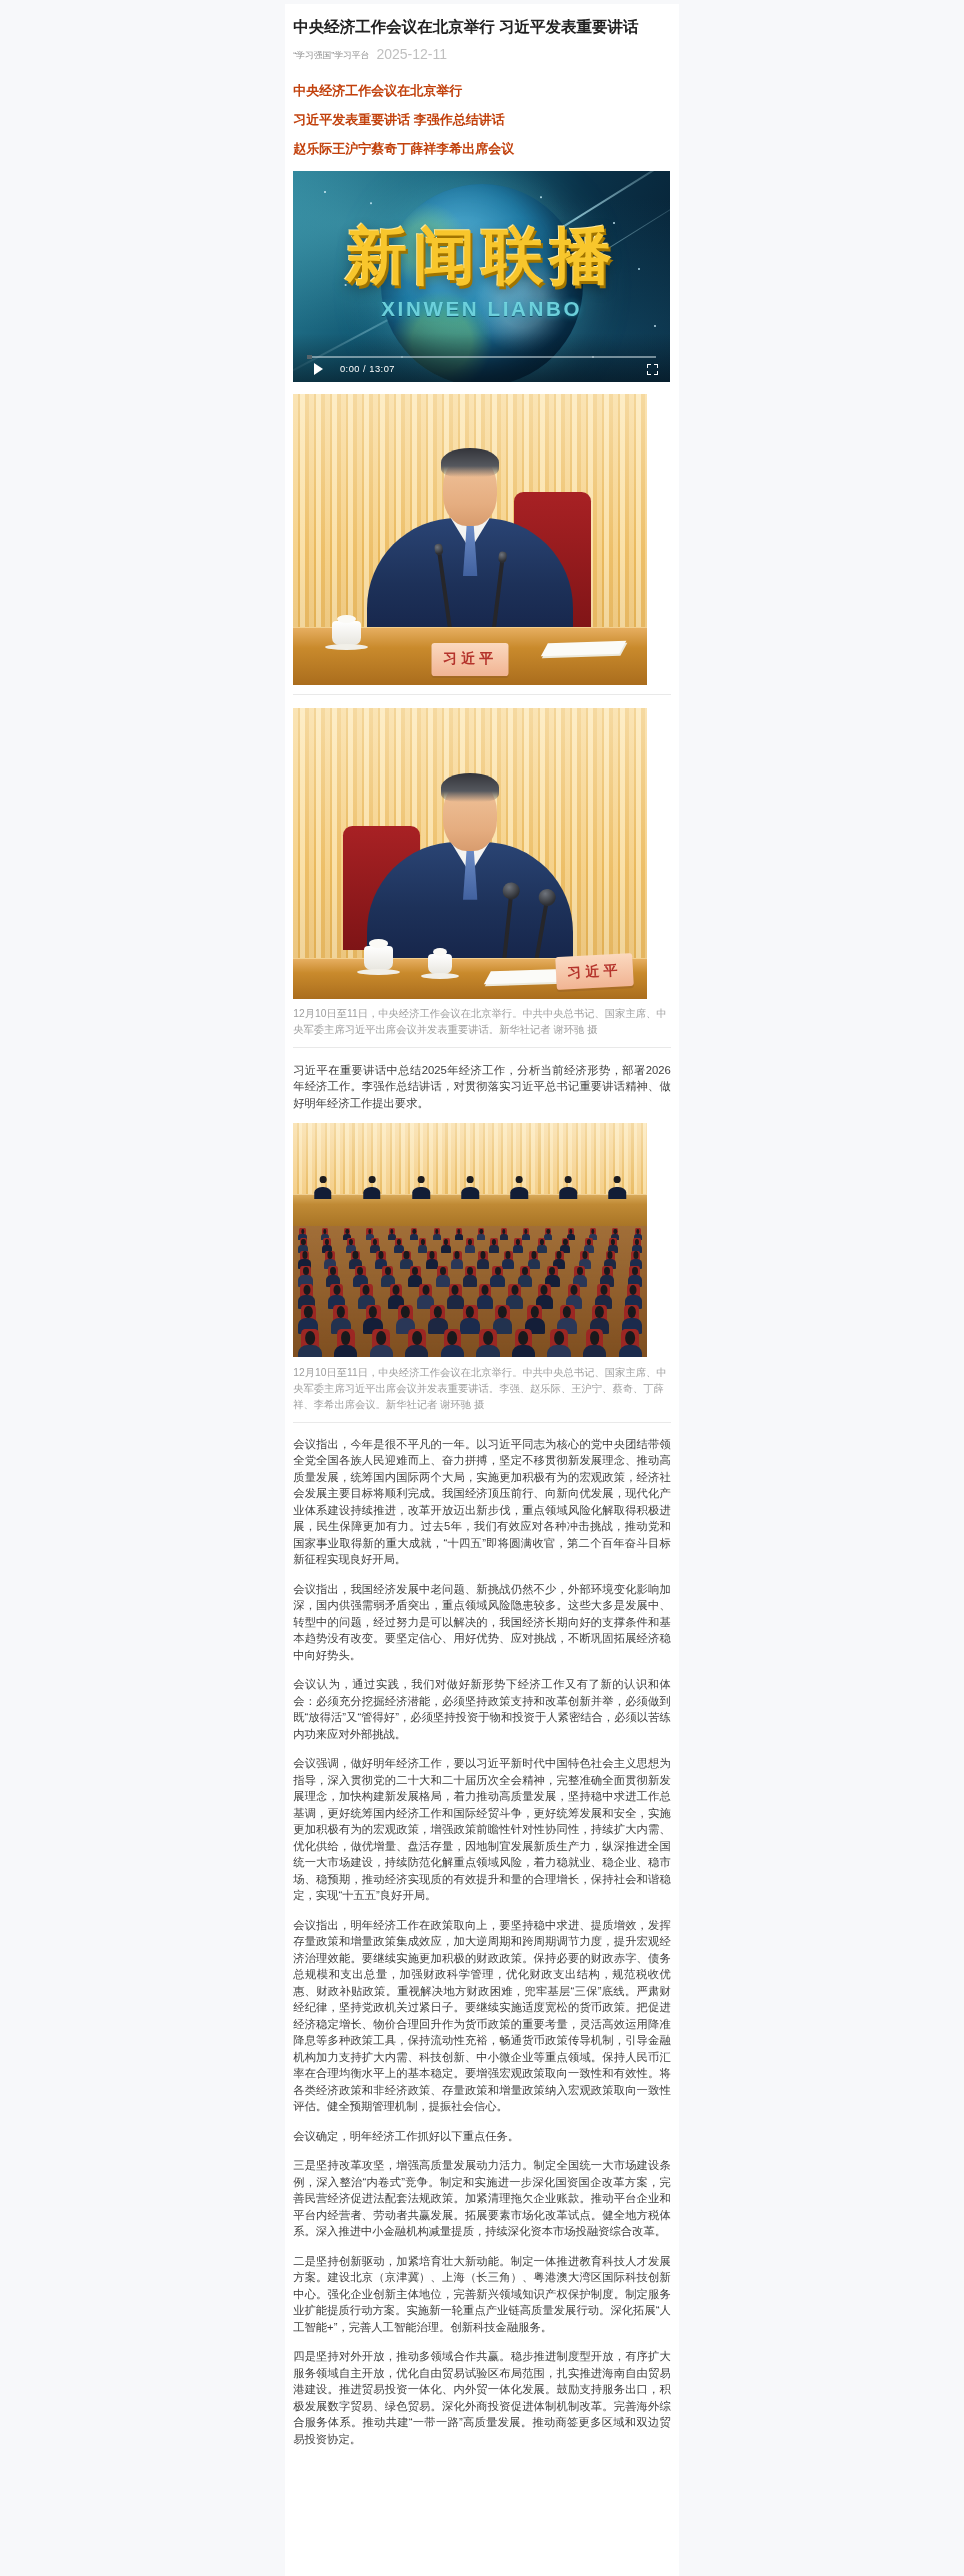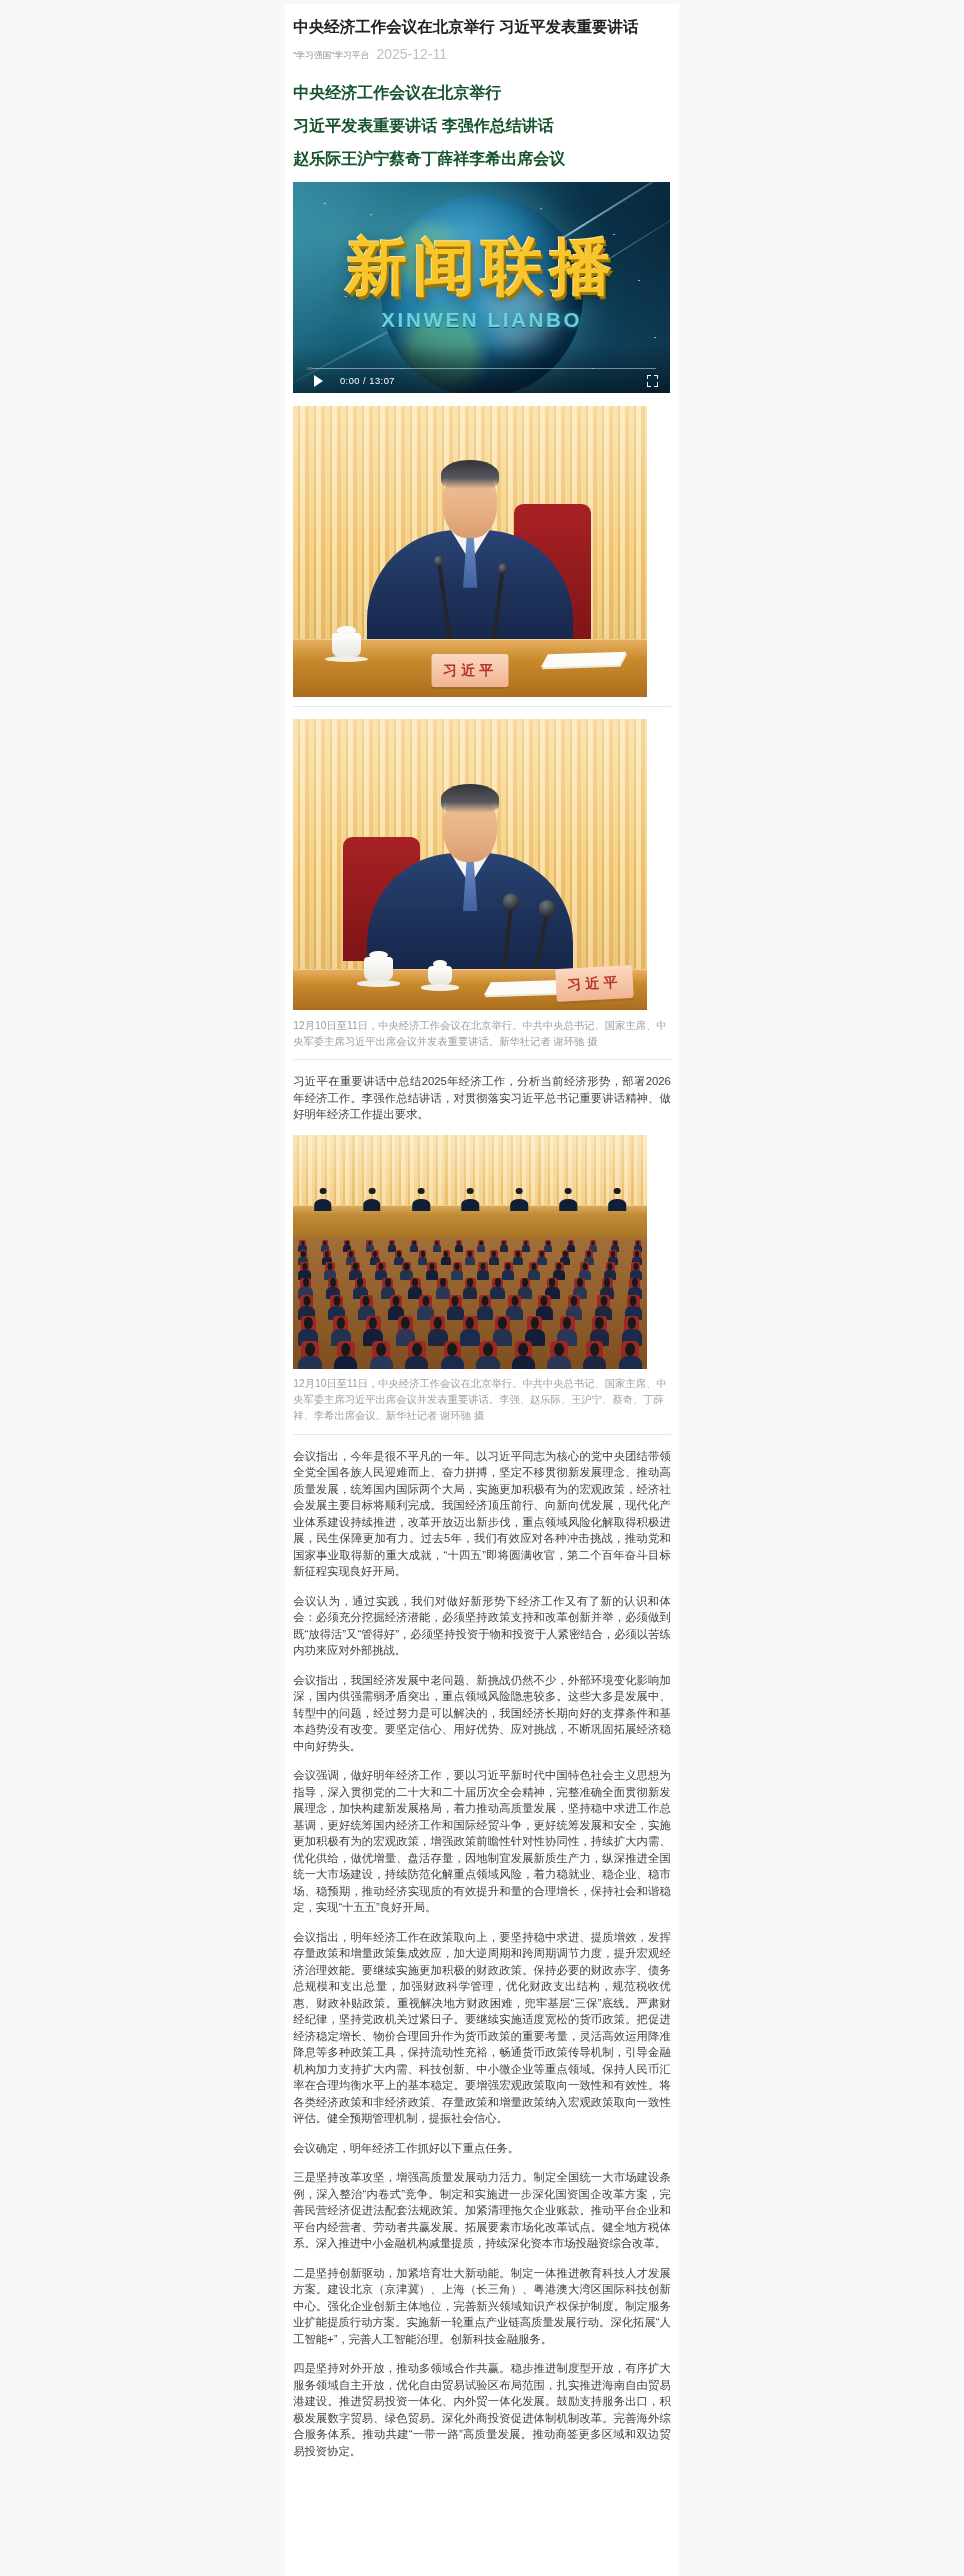--- a/index.html
+++ b/index.html
@@ -21,24 +21,24 @@
     font-size: 15.5px;
     line-height: 1.32;
     color: #202020;
     font-weight: 700;
     margin-bottom: 8.2px;
   }
   .meta { display:flex; align-items:flex-end; gap:7px; margin-bottom: 20.6px; }
   .meta .source { font-size: 8.8px; color: #8e8e8e; }
   .meta .date   { font-size: 14px; color: #bfbfbf; }
   h2.subtitle {
-    font-size: 16px;
+    font-size: 13px;
     line-height: 1.3;
     font-weight: 700;
-    color: #14532d;
+    color: #c2410c;
     margin-bottom: 12.4px;
   }
 
   
   .video {
     position: relative;
     width: 377px;
     height: 211px;
     overflow: hidden;
     background:
@@ -569,22 +569,22 @@
             </i>
           </div>
         </div>
     </div>
     <figcaption>12月10日至11日，中央经济工作会议在北京举行。中共中央总书记、国家主席、中央军委主席习近平出席会议并发表重要讲话。李强、赵乐际、王沪宁、蔡奇、丁薛祥、李希出席会议。新华社记者 谢环驰 摄</figcaption>
     <hr class="divider">
   </figure>
 
   <div id="article-body">
       <p class="para">会议指出，今年是很不平凡的一年。以习近平同志为核心的党中央团结带领全党全国各族人民迎难而上、奋力拼搏，坚定不移贯彻新发展理念、推动高质量发展，统筹国内国际两个大局，实施更加积极有为的宏观政策，经济社会发展主要目标将顺利完成。我国经济顶压前行、向新向优发展，现代化产业体系建设持续推进，改革开放迈出新步伐，重点领域风险化解取得积极进展，民生保障更加有力。过去5年，我们有效应对各种冲击挑战，推动党和国家事业取得新的重大成就，“十四五”即将圆满收官，第二个百年奋斗目标新征程实现良好开局。</p>
+      <p class="para">会议指出，我国经济发展中老问题、新挑战仍然不少，外部环境变化影响加深，国内供强需弱矛盾突出，重点领域风险隐患较多。这些大多是发展中、转型中的问题，经过努力是可以解决的，我国经济长期向好的支撑条件和基本趋势没有改变。要坚定信心、用好优势、应对挑战，不断巩固拓展经济稳中向好势头。</p>
       <p class="para">会议认为，通过实践，我们对做好新形势下经济工作又有了新的认识和体会：必须充分挖掘经济潜能，必须坚持政策支持和改革创新并举，必须做到既“放得活”又“管得好”，必须坚持投资于物和投资于人紧密结合，必须以苦练内功来应对外部挑战。</p>
-      <p class="para">会议指出，我国经济发展中老问题、新挑战仍然不少，外部环境变化影响加深，国内供强需弱矛盾突出，重点领域风险隐患较多。这些大多是发展中、转型中的问题，经过努力是可以解决的，我国经济长期向好的支撑条件和基本趋势没有改变。要坚定信心、用好优势、应对挑战，不断巩固拓展经济稳中向好势头。</p>
       <p class="para">会议强调，做好明年经济工作，要以习近平新时代中国特色社会主义思想为指导，深入贯彻党的二十大和二十届历次全会精神，完整准确全面贯彻新发展理念，加快构建新发展格局，着力推动高质量发展，坚持稳中求进工作总基调，更好统筹国内经济工作和国际经贸斗争，更好统筹发展和安全，实施更加积极有为的宏观政策，增强政策前瞻性针对性协同性，持续扩大内需、优化供给，做优增量、盘活存量，因地制宜发展新质生产力，纵深推进全国统一大市场建设，持续防范化解重点领域风险，着力稳就业、稳企业、稳市场、稳预期，推动经济实现质的有效提升和量的合理增长，保持社会和谐稳定，实现“十五五”良好开局。</p>
       <p class="para">会议指出，明年经济工作在政策取向上，要坚持稳中求进、提质增效，发挥存量政策和增量政策集成效应，加大逆周期和跨周期调节力度，提升宏观经济治理效能。要继续实施更加积极的财政政策。保持必要的财政赤字、债务总规模和支出总量，加强财政科学管理，优化财政支出结构，规范税收优惠、财政补贴政策。重视解决地方财政困难，兜牢基层“三保”底线。严肃财经纪律，坚持党政机关过紧日子。要继续实施适度宽松的货币政策。把促进经济稳定增长、物价合理回升作为货币政策的重要考量，灵活高效运用降准降息等多种政策工具，保持流动性充裕，畅通货币政策传导机制，引导金融机构加力支持扩大内需、科技创新、中小微企业等重点领域。保持人民币汇率在合理均衡水平上的基本稳定。要增强宏观政策取向一致性和有效性。将各类经济政策和非经济政策、存量政策和增量政策纳入宏观政策取向一致性评估。健全预期管理机制，提振社会信心。</p>
       <p class="para">会议确定，明年经济工作抓好以下重点任务。</p>
       <p class="para">三是坚持改革攻坚，增强高质量发展动力活力。制定全国统一大市场建设条例，深入整治“内卷式”竞争。制定和实施进一步深化国资国企改革方案，完善民营经济促进法配套法规政策。加紧清理拖欠企业账款。推动平台企业和平台内经营者、劳动者共赢发展。拓展要素市场化改革试点。健全地方税体系。深入推进中小金融机构减量提质，持续深化资本市场投融资综合改革。</p>
       <p class="para">二是坚持创新驱动，加紧培育壮大新动能。制定一体推进教育科技人才发展方案。建设北京（京津冀）、上海（长三角）、粤港澳大湾区国际科技创新中心。强化企业创新主体地位，完善新兴领域知识产权保护制度。制定服务业扩能提质行动方案。实施新一轮重点产业链高质量发展行动。深化拓展“人工智能+”，完善人工智能治理。创新科技金融服务。</p>
       <p class="para">四是坚持对外开放，推动多领域合作共赢。稳步推进制度型开放，有序扩大服务领域自主开放，优化自由贸易试验区布局范围，扎实推进海南自由贸易港建设。推进贸易投资一体化、内外贸一体化发展。鼓励支持服务出口，积极发展数字贸易、绿色贸易。深化外商投资促进体制机制改革。完善海外综合服务体系。推动共建“一带一路”高质量发展。推动商签更多区域和双边贸易投资协定。</p>
     </div>
 
 </div>
 

